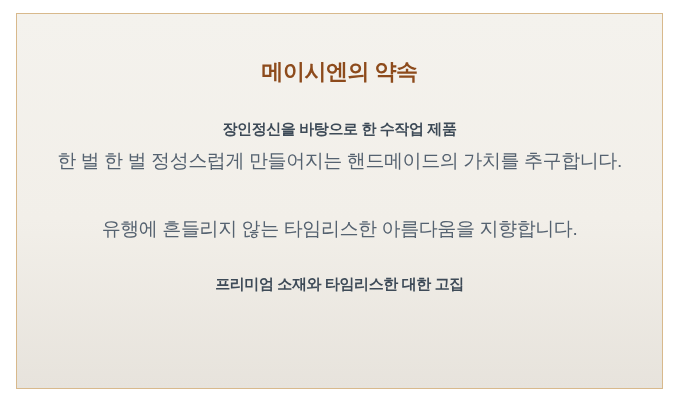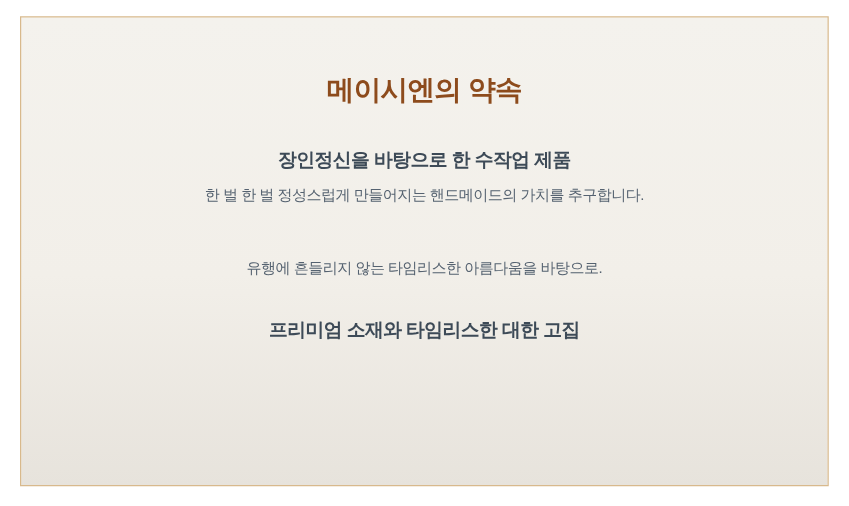--- a/index.html
+++ b/index.html
@@ -62,21 +62,21 @@
     font-weight: bold;
     letter-spacing: -0.4px;
     color: #3d4a57;
     line-height: 1.35;
   }
 
   .promise-body {
     margin: 0;
     padding: 0;
     margin-top: 9px;
-    font-size: 12px;
+    font-size: 19px;
     font-weight: normal;
     letter-spacing: -0.4px;
     color: #556270;
     line-height: 1.4;
   }
 </style>
 </head>
 <body>
 
 <div class="promise-panel">
@@ -84,21 +84,21 @@
   <h1 class="panel-title">메이시엔의 약속</h1>
 
   <div class="promise-list">
 
     <section class="promise-item">
       <h2 class="promise-heading">장인정신을 바탕으로 한 수작업 제품</h2>
       <p class="promise-body">한 벌 한 벌 정성스럽게 만들어지는 핸드메이드의 가치를 추구합니다.</p>
     </section>
 
     <section class="promise-item">
-      <p class="promise-body">유행에 흔들리지 않는 타임리스한 아름다움을 바탕으로.</p>
+      <p class="promise-body">유행에 흔들리지 않는 타임리스한 아름다움을 지향합니다.</p>
     </section>
 
     <section class="promise-item">
       <h2 class="promise-heading">프리미엄 소재와 타임리스한 대한 고집</h2>
     </section>
 
   </div>
 </div>
 
 </body></html>

